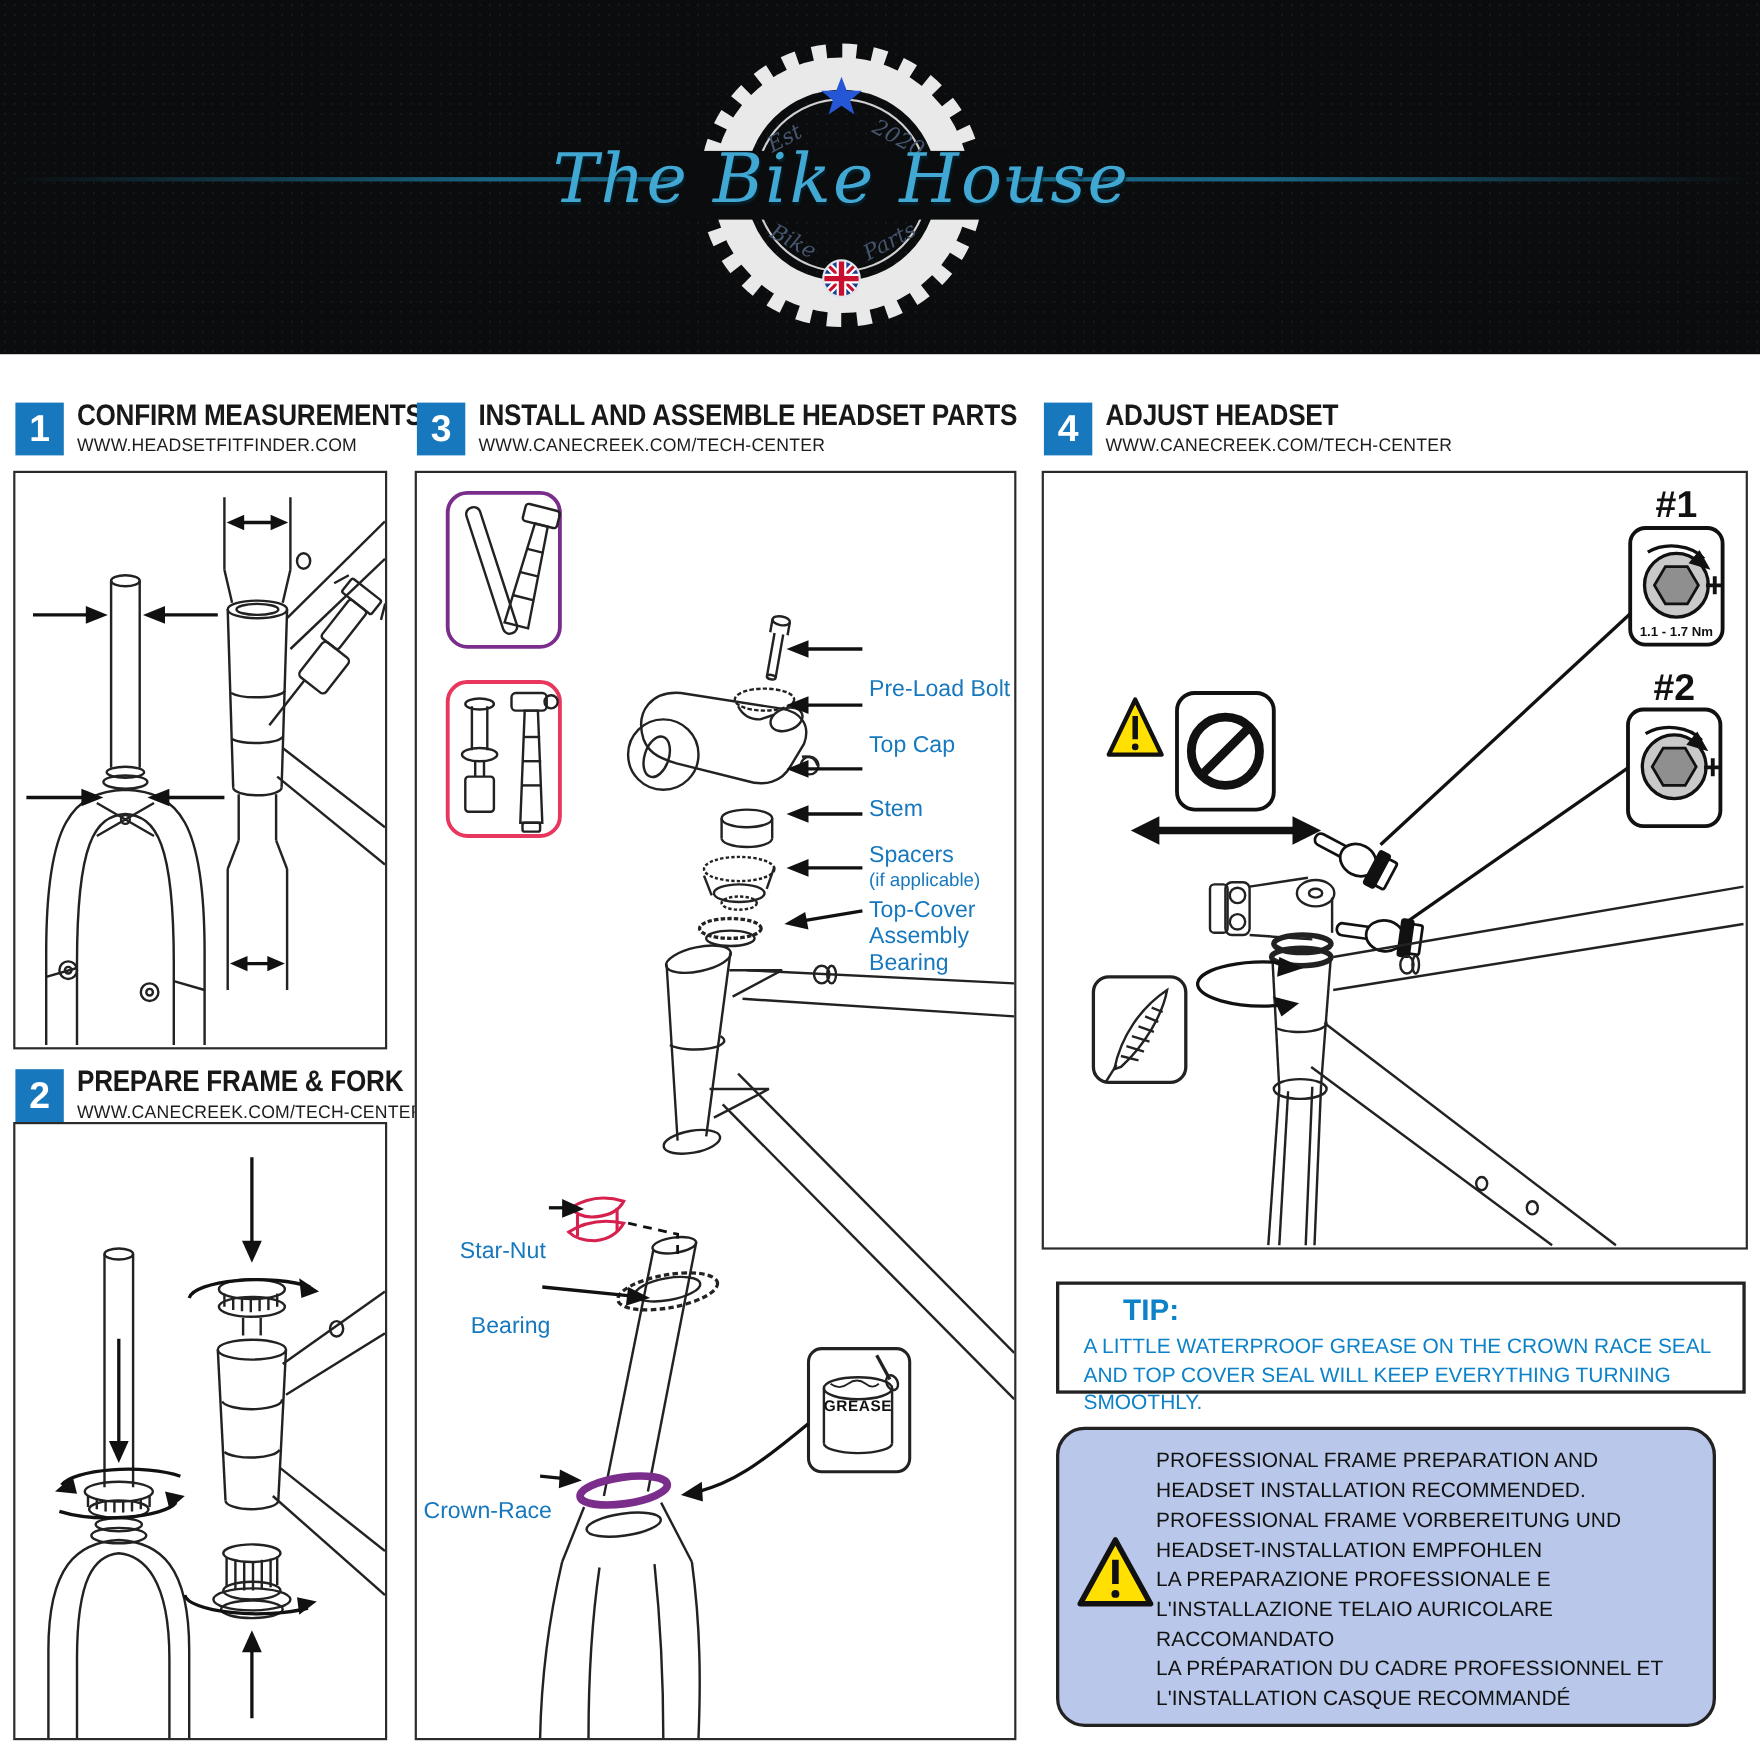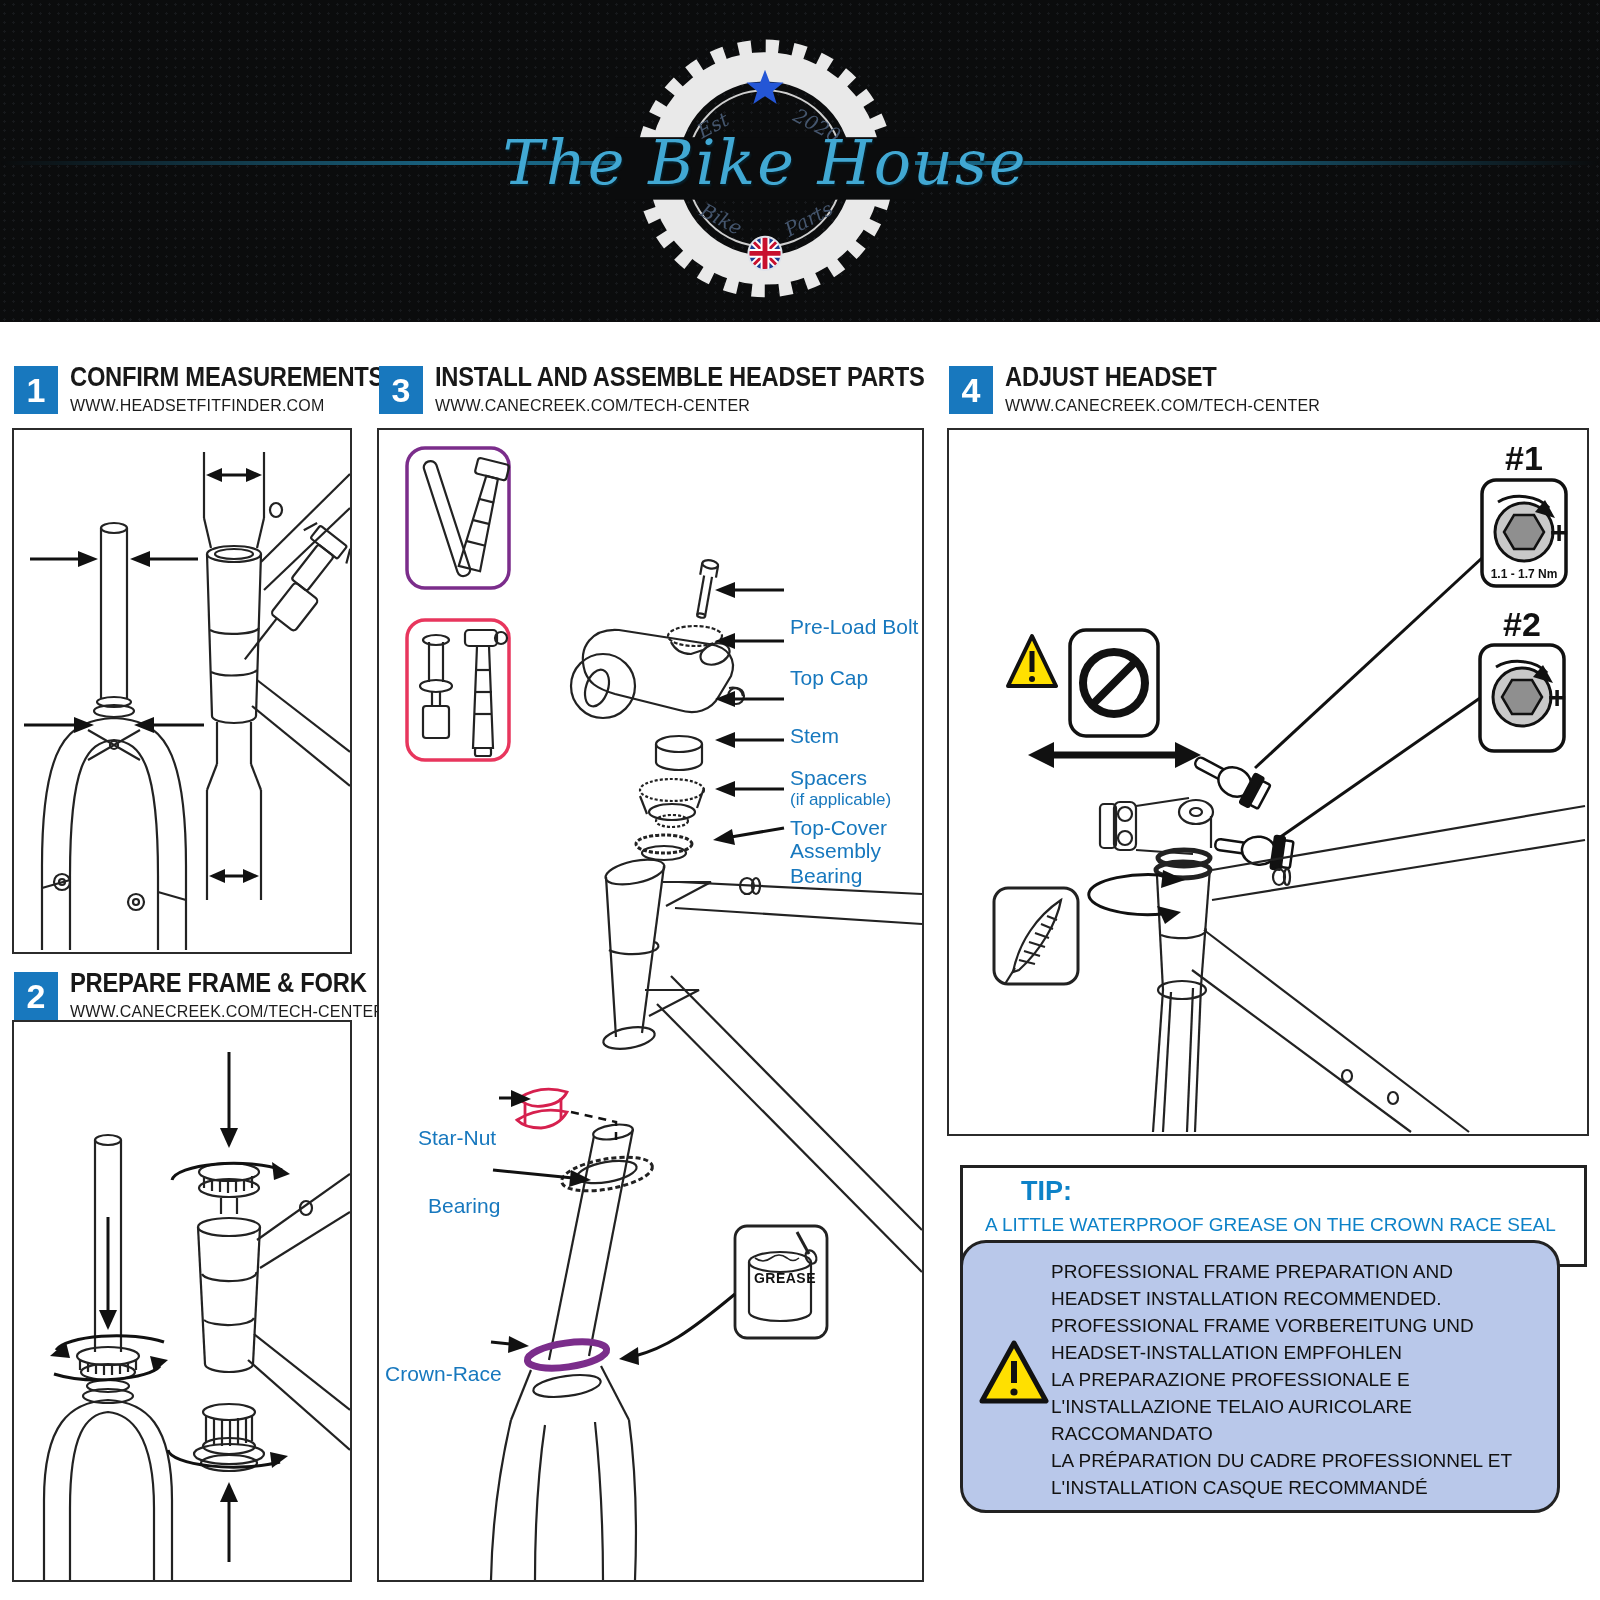--- a/index.html
+++ b/index.html
@@ -20,26 +20,26 @@
   .sec-title{position:absolute;font-weight:bold;font-size:27px;color:#181818;white-space:nowrap;
        transform:scaleX(.88);transform-origin:left top;letter-spacing:-.3px;}
   .sec-url{position:absolute;font-size:16.5px;color:#1c1c1c;white-space:nowrap;
        transform:scaleX(.97);transform-origin:left top;letter-spacing:.2px;}
   
   .panel{position:absolute;border:2px solid #2b2b2b;background:#fff;}
   .panel svg{position:absolute;left:0;top:0;}
   .lbl{position:absolute;color:#1778BE;font-size:21px;white-space:nowrap;margin-top:40px;}
   .lbl-sm{font-size:17px;}
   .grease-lbl{position:absolute;font-size:14px;font-weight:bold;color:#111;letter-spacing:.5px;
-       width:72px;text-align:right;}
+       width:72px;text-align:center;}
   
   .tipbox{position:absolute;left:960px;top:1165px;width:621px;height:96px;border:3px solid #222;background:#fff;}
   .tip-title{position:absolute;left:22px;top:8px;font-weight:bold;font-size:27px;color:#0D82C8;margin-left:36px;}
   .tip-body{position:absolute;left:22px;top:44px;width:580px;font-size:19px;line-height:1.35;color:#0D82C8;}
-  .warnbox{position:absolute;left:960px;top:1240px;width:594px;height:267px;background:#B9C8EA;
+  .warnbox{position:absolute;left:960px;top:1297px;width:594px;height:267px;background:#B9C8EA;
        border:3px solid #222;border-radius:26px;}
   .warn-text{position:absolute;left:88px;top:16px;width:478px;font-size:19px;line-height:1.42;color:#121212;}
   .warn-tri{position:absolute;left:16px;top:96px;width:70px;height:66px;}
   svg .ln{stroke:#222;stroke-width:2.2;fill:none;}
   svg .th{stroke:#111;stroke-width:3;fill:none;}
   svg .blk{fill:#111;stroke:none;}
 </style>
 </head>
 <body>
 

